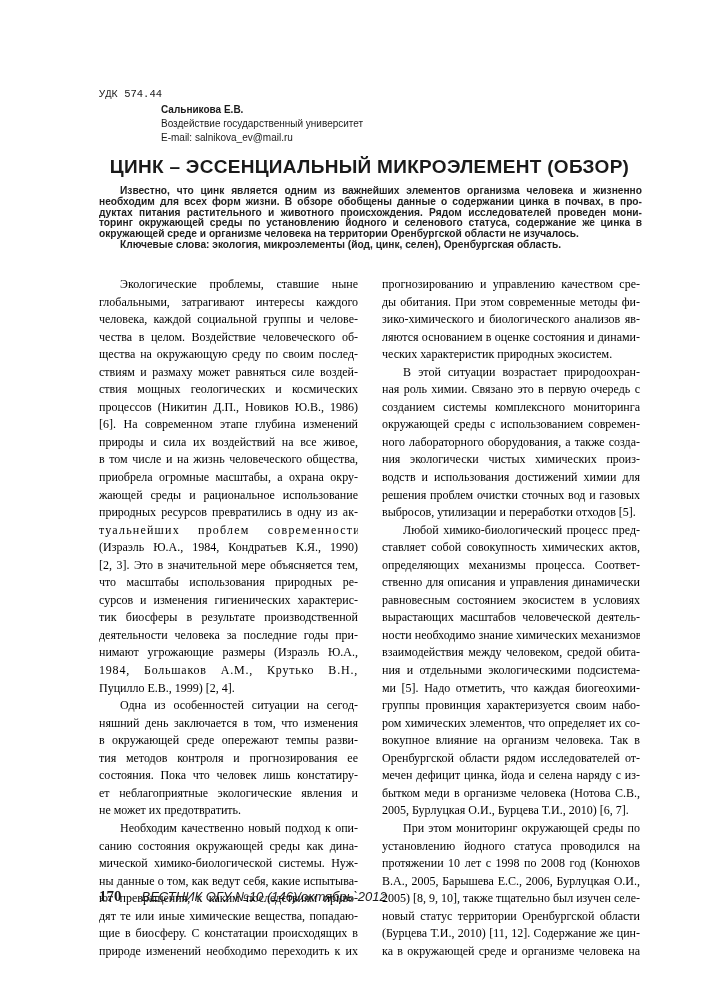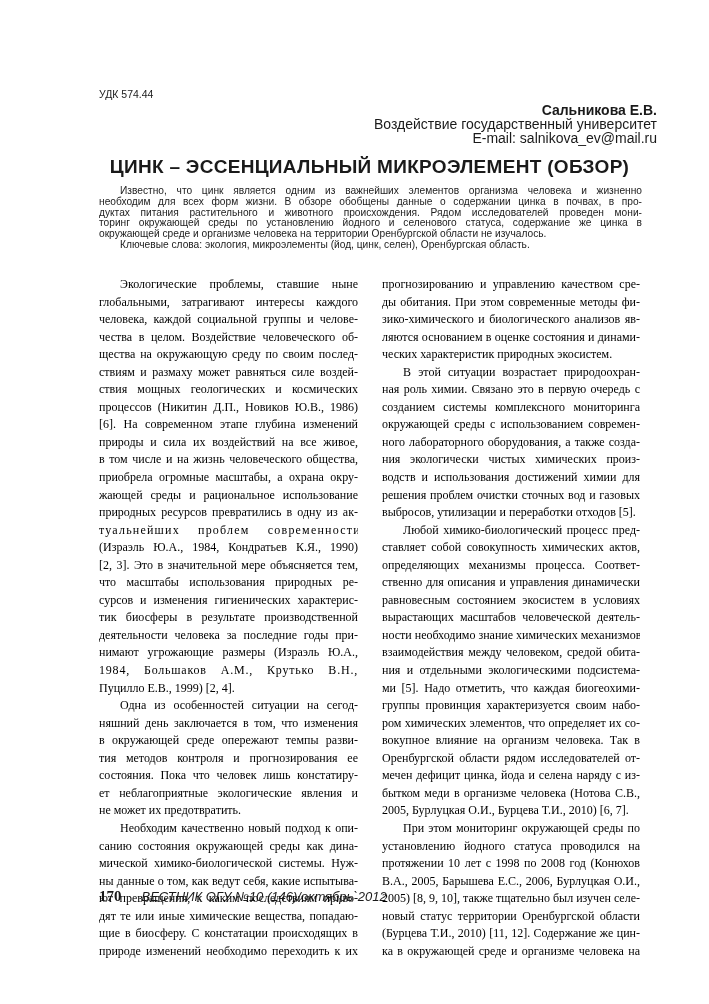--- a/index.html
+++ b/index.html
@@ -1,22 +1,22 @@
 <!DOCTYPE html>
 <html><head>
   <meta charset="utf-8">
   <style>
     html, body { margin: 0; padding: 0; background: #ffffff; }
     body { width: 709px; height: 1004px; position: relative; overflow: hidden; color: #1a1a1a; }
-    .udk { position: absolute; left: 99px; top: 88px; font-family: Liberation Sans, sans-serif; font-size: 10.5px; }
-    .author-block { position: absolute; left: 116px; width: 541px; top: 103px; text-align: right; font-family: "Liberation Sans", sans-serif; font-size: 14px; line-height: 14px; }
+    .udk { position: absolute; left: 99px; top: 88px; font-family: Liberation Mono, monospace; font-size: 10.5px; }
+    .author-block { position: absolute; left: 101px; width: 541px; top: 103px; text-align: left; font-family: "Liberation Sans", sans-serif; font-size: 10px; line-height: 14px; }
     .author-block .author { font-weight: bold; margin-left: 60px; }
     .author-block .line { margin-left: 60px; }
     .title { position: absolute; left: 99px; width: 541px; top: 156px; text-align: center; font-family: "Liberation Sans", sans-serif; font-weight: bold; font-size: 19px; letter-spacing: 0.3px; }
-    .abstract { position: absolute; left: 99px; width: 543px; top: 186px; font-family: "Liberation Sans", sans-serif; font-weight: normal; font-size: 10.2px; line-height: 10.8px; color: #222; }
+    .abstract { position: absolute; left: 99px; width: 543px; top: 186px; font-family: "Liberation Sans", sans-serif; font-weight: bold; font-size: 10.2px; line-height: 10.8px; color: #222; }
     .abstract .ln { display: block; white-space: nowrap; text-align: justify; text-align-last: justify; }
     .abstract .ln.last { text-align-last: left; }
     .abstract .ln.indent { padding-left: 21px; }
     .col { position: absolute; top: 276px; width: 259px; font-family: "Liberation Serif", serif; font-size: 12px; line-height: 17.55px; color: #000000; }
     .col-left { left: 99px; }
     .col-right { left: 382px; width: 258px; }
     .col .ln { display: block; white-space: nowrap; text-align: justify; text-align-last: justify; overflow: hidden; }
     .col .ln.end { text-align-last: left; }
     .col .ln.indent { padding-left: 21px; }
     .footer { position: absolute; left: 99px; top: 888px; display: flex; align-items: baseline; }

